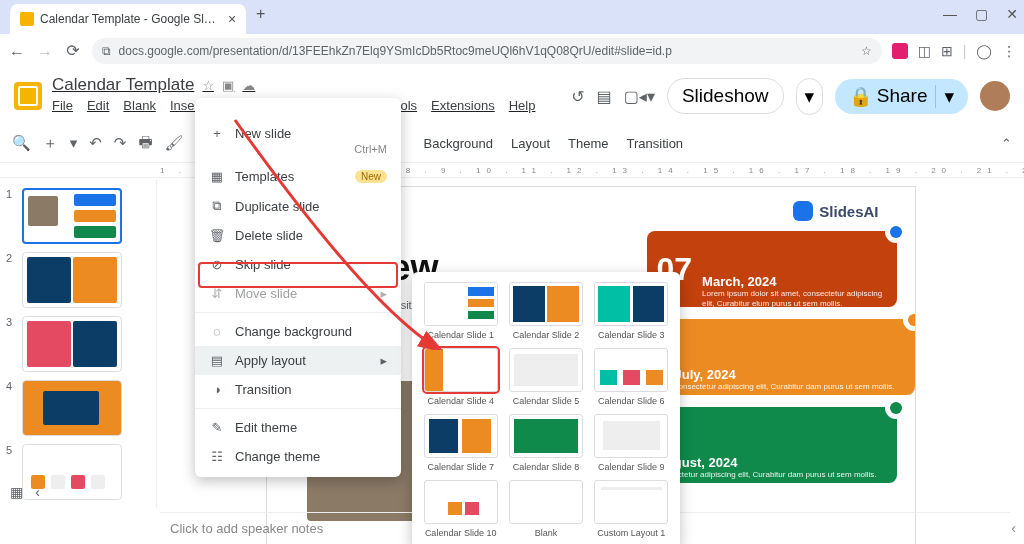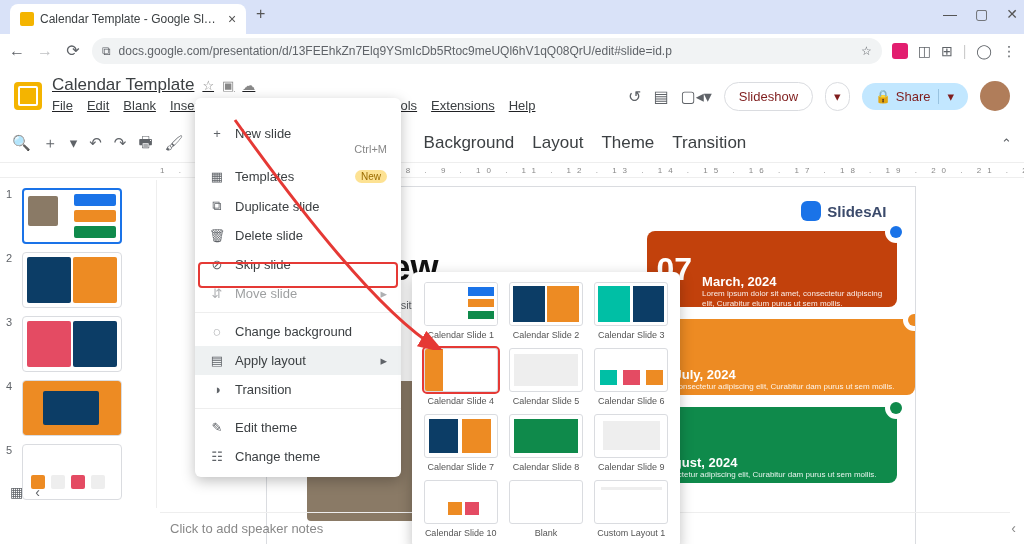--- a/index.html
+++ b/index.html
@@ -22,51 +22,51 @@
   
   .apphdr { height:56px; display:flex; align-items:center; padding:0 14px; gap:10px; }
   .logo { width:28px; height:28px; background:#f4b400; border-radius:4px; position:relative; }
   .logo::after { content:""; position:absolute; inset:4px; border:2px solid #fff; border-radius:2px; }
   .docname { display:flex; flex-direction:column; justify-content:center;text-decoration:underline; }
   .docname .title-row { display:flex; align-items:center; gap:8px; }
   .docname .title { font-size:17px; color:#3c4043; }
   .docname .menubar { display:flex; gap:14px; font-size:13px; color:#3c4043; margin-top:3px; }
   .menubar span.hl { border:2px solid #e53935; border-radius:4px; padding:0 4px; }
   .hdr-right { margin-left:auto; display:flex; align-items:center; gap:12px; color:#5f6368; }
-  .pill { display:flex; align-items:center; gap:6px; border:1px solid #dadce0; border-radius:18px; padding:6px 14px; font-size:13px; color:#7f1d1d; }
+  .pill { display:flex; align-items:center; gap:6px; border:1px solid #dadce0; border-radius:18px; padding:6px 14px; font-size:19px; color:#000000; }
   .share { background:#c2e7ff; border:none; display:flex; align-items:center; gap:4px; }
   .share .drop { border-left:1px solid #98c3e0; padding-left:8px; margin-left:4px; }
   .avatar { width:30px; height:30px; border-radius:50%; background:#b07d5a; }
   .iconbtn { font-size:16px; }
 
   
   .toolbar { height:38px; background:#fff; display:flex; align-items:center; padding:0 12px; gap:10px; position:relative; }
   .tb-group-left { display:flex; gap:12px; color:#5f6368; font-size:15px; align-items:center; }
-  .tb-right { display:flex; gap:18px; color:#3c4043; font-size:17px; margin-left:230px; }
+  .tb-right { display:flex; gap:18px; color:#3c4043; font-size:13px; margin-left:230px; }
   .tb-expand { margin-left:auto; color:#5f6368; }
 
   .ruler { height:16px; background:#fff; border-top:1px solid #eee; border-bottom:1px solid #eee; display:flex; align-items:center; padding-left:160px; font-size:8px; color:#888; letter-spacing:6px; overflow:hidden; white-space:nowrap; }
 
   
   .main { display:flex; position:absolute; top:180px; bottom:36px; left:0; right:0; }
   .slidepanel { width:138px; background:#fff; border-right:0; padding:8px 6px; overflow:hidden; }
   .thumb-row { display:flex; gap:6px; margin-bottom:8px; align-items:flex-start; }
   .thumb-row .num { font-size:11px; color:#5f6368; width:10px; }
   .thumb { width:100px; height:56px; border:1px solid #dadce0; border-radius:4px; background:#fff; position:relative; overflow:hidden; }
   .thumb.sel { border:2px solid #1a73e8; }
   .panel-bottom { position:absolute; left:10px; bottom:8px; display:flex; gap:12px; color:#5f6368; font-size:14px; }
 
   .vruler { width:19px; background:#fff; border-right:1px solid #eee; }
 
   .canvas-wrap { flex:1; background:#fff; position:relative; display:flex; justify-content:center; padding-top:6px; }
   .slide { width:650px; height:360px; background:#fff; border:1px solid #dadce0; position:relative; overflow:hidden; }
   .slide h1 { font-size:36px; font-weight:800; margin:18px 0 0 40px; color:#111; }
   .slide .sub { font-size:11px; color:#5f6368; margin:10px 0 0 40px; width:220px; }
   .slide-img { position:absolute; left:40px; bottom:24px; width:230px; height:140px; background:#8a7a66; border-radius:4px; }
-  .slide-brand { position:absolute; right:28px; top:14px; display:flex; align-items:center; gap:6px; font-weight:700; color:#3b4a6b; font-size:15px; }
+  .slide-brand { position:absolute; right:36px; top:14px; display:flex; align-items:center; gap:6px; font-weight:700; color:#3b4a6b; font-size:15px; }
   .brand-ico { width:20px; height:20px; background:#1a73e8; border-radius:6px; }
   .card { position:absolute; right:18px; width:250px; height:76px; border-radius:8px; color:#fff; display:flex; align-items:center; padding:8px 10px; gap:10px; }
   .card .big { font-size:32px; font-weight:800; }
   .card .ttl { font-size:13px; font-weight:700;margin-top:45px; }
   .card .body { font-size:8px; line-height:1.3; opacity:.9; }
   .card .badge { position:absolute; right:-10px; top:-10px; width:22px; height:22px; border-radius:50%; background:#fff; display:flex; align-items:center; justify-content:center; }
   .badge-inner { width:12px; height:12px; border-radius:50%; }
   .c1 { background:#c2410c; top:44px; }
   .c2 { background:#ed8b23; top:132px; right:0; }
   .c3 { background:#0f8a4b; top:220px; }

